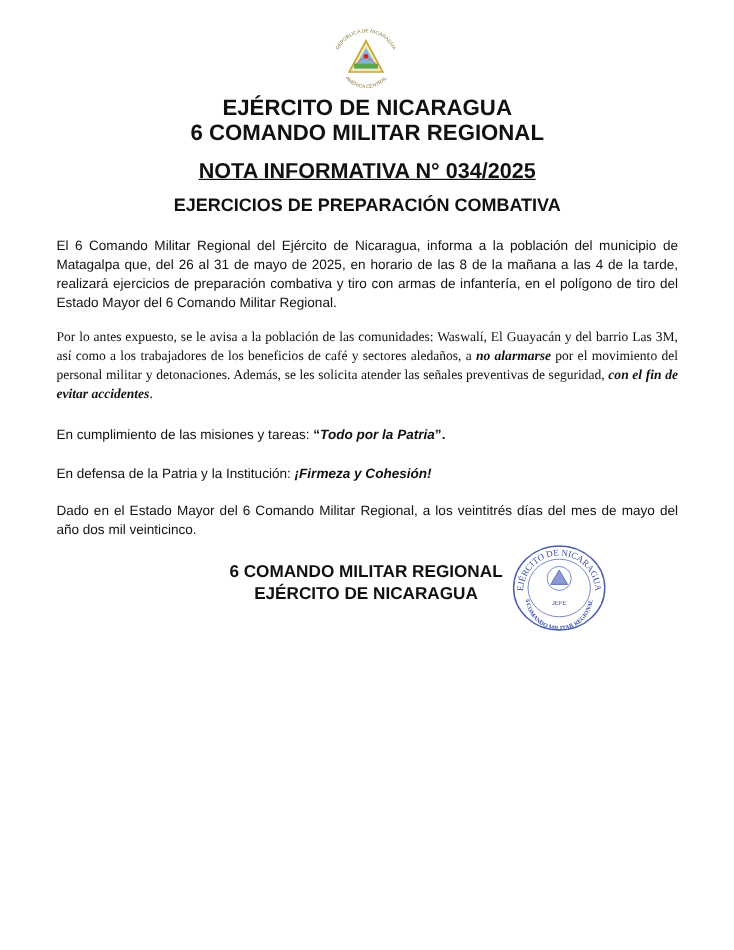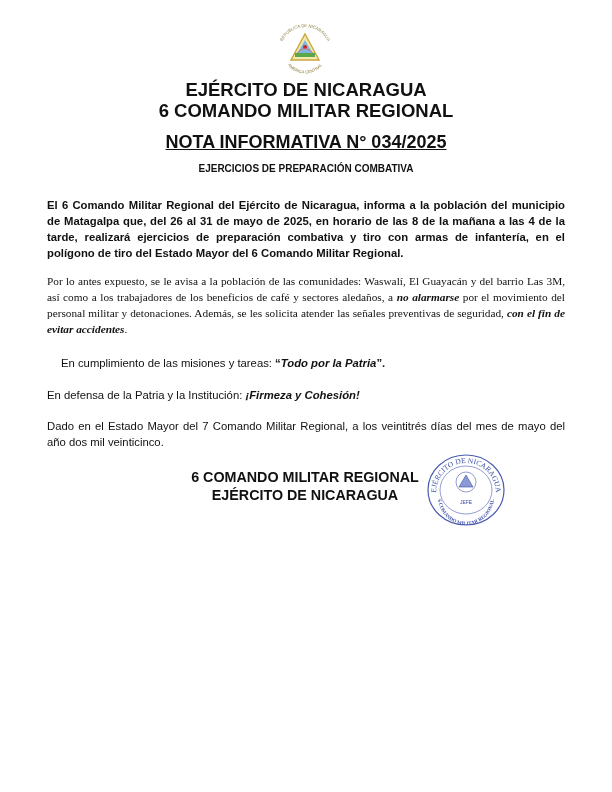--- a/index.html
+++ b/index.html
@@ -4,26 +4,26 @@
 <style>
   html, body { margin: 0; padding: 0; background: #ffffff; }
   body { width: 612px; height: 792px; position: relative; overflow: hidden;
          font-family: "Liberation Sans", sans-serif; color: #111; }
   .page { position: absolute; left: 0; top: 0; width: 612px; height: 792px; background: #fff; }
   .crest { position: absolute; left: 272px; top: 22px; width: 66px; height: 56px; }
   .hdr { position: absolute; left: 0; width: 612px; text-align: center; font-weight: bold; }
   .h1 { top: 79px; font-size: 18.5px; line-height: 21px; }
   .h2 { top: 100px; font-size: 18.5px; line-height: 21px; }
   .nota { top: 132px; font-size: 18px; text-decoration: underline; }
-  .sub { top: 163px; font-size: 10px; }
+  .sub { top: 163px; font-size: 15px; }
   .para { position: absolute; left: 47px; width: 518px; font-size: 11.3px; line-height: 15.9px;
           text-align: justify; margin: 0; }
-  .p1 { top: 198px; font-weight: bold; }
+  .p1 { top: 198px; }
   .p2 { top: 274px; font-family: Liberation Serif, serif; }
-  .p3 { top: 356px; margin-left: 14px; }
+  .p3 { top: 356px; }
   .p4 { top: 388px; }
   .p5 { top: 419px; }
   .bi { font-weight: bold; font-style: italic; }
   .b { font-weight: bold; }
   .sig { position: absolute; left: 160px; width: 290px; text-align: center; font-weight: bold;
          font-size: 14.3px; line-height: 18px; }
   .sig1 { top: 468px; }
   .sig2 { top: 486px; }
   .seal { position: absolute; left: 425px; top: 453px; width: 82px; height: 74px; }
 </style>
@@ -52,21 +52,21 @@
   <div class="hdr sub">EJERCICIOS DE PREPARACIÓN COMBATIVA</div>
 
   <p class="para p1">El 6 Comando Militar Regional del Ejército de Nicaragua, informa a la población del municipio de Matagalpa que, del 26 al 31 de mayo de 2025, en horario de las 8 de la mañana a las 4 de la tarde, realizará ejercicios de preparación combativa y tiro con armas de infantería, en el polígono de tiro del Estado Mayor del 6 Comando Militar Regional.</p>
 
   <p class="para p2"><span>Por lo antes expuesto, se le avisa a la población de las comunidades: Waswalí, El Guayacán y del barrio Las 3M, así como a los trabajadores de los beneficios de café y sectores aledaños, a </span><span class="bi">no alarmarse</span><span> por el movimiento del personal militar y detonaciones. Además, se les solicita atender las señales preventivas de seguridad, </span><span class="bi">con el fin de evitar accidentes</span><span>.</span></p>
 
   <p class="para p3"><span>En cumplimiento de las misiones y tareas: </span><span class="b">“</span><span class="bi">Todo por la Patria</span><span class="b">”.</span></p>
 
   <p class="para p4"><span>En defensa de la Patria y la Institución: </span><span class="bi">¡Firmeza y Cohesión!</span></p>
 
-  <p class="para p5">Dado en el Estado Mayor del 7 Comando Militar Regional, a los veintitrés días del mes de mayo del año dos mil veinticinco.</p>
+  <p class="para p5">Dado en el Estado Mayor del 6 Comando Militar Regional, a los veintitrés días del mes de mayo del año dos mil veinticinco.</p>
 
   <div class="sig sig1">6 COMANDO MILITAR REGIONAL</div>
   <div class="sig sig2">EJÉRCITO DE NICARAGUA</div>
 
   <svg class="seal" viewBox="0 0 82 74">
     <defs>
       <path id="sTop" d="M11,40 A30,30 0 0,1 71,40"></path>
       <path id="sBot" d="M13,44 A28,28 0 0,0 69,44"></path>
     </defs>
     <ellipse cx="41" cy="37" rx="38" ry="35" fill="none" stroke="#4a5cb0" stroke-width="1.2"></ellipse>

